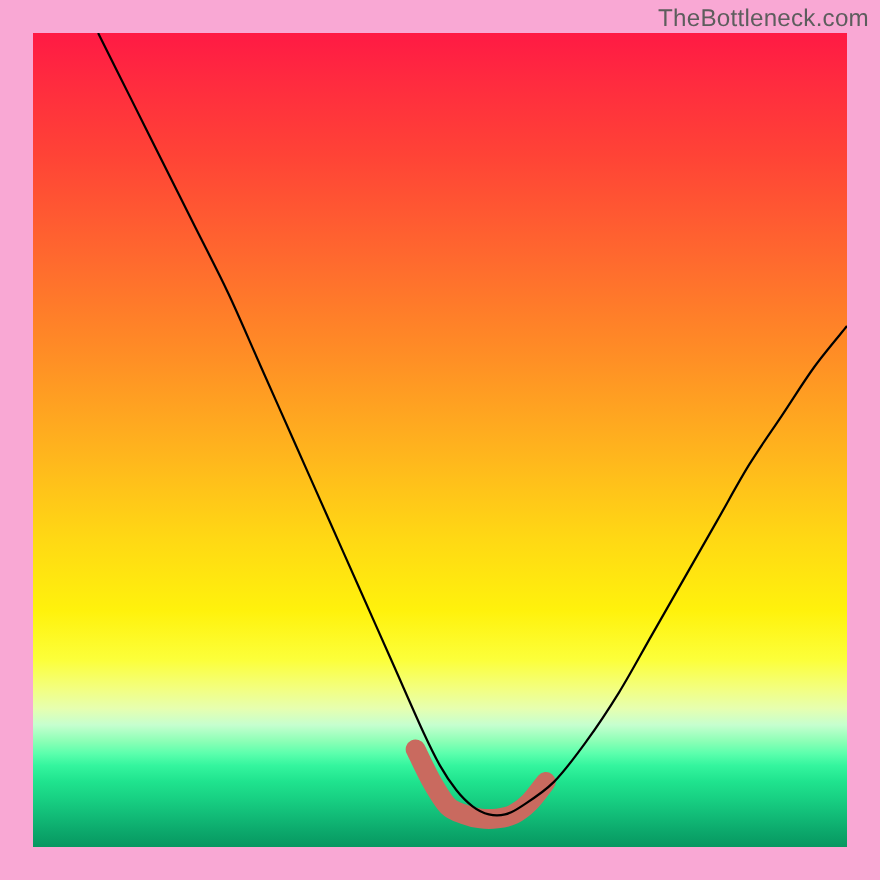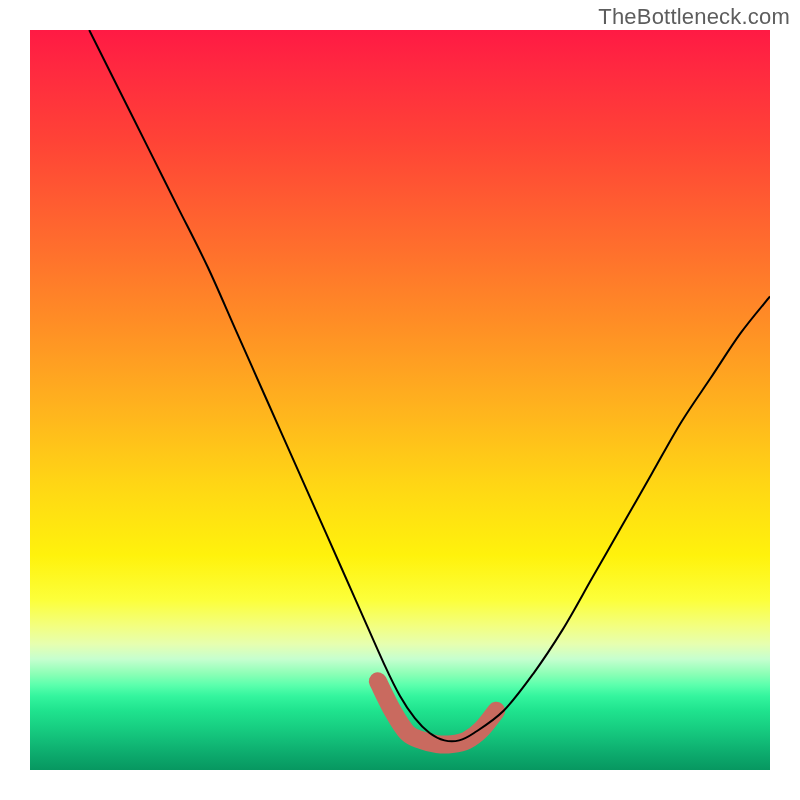--- a/index.html
+++ b/index.html
@@ -8,21 +8,21 @@
     width: 800px;
     height: 800px;
     background: #000;
     overflow: hidden;
     font-family: Arial, Helvetica, sans-serif;
   }
   .frame {
     position: absolute;
     left: 0; top: 0;
     width: 800px; height: 800px;
-    background: #ffffff;
+    background: #f9a8d4;
   }
   .plot {
     position: absolute;
     left: 30px;
     top: 30px;
     width: 740px;
     height: 740px;
     
     background: linear-gradient(to bottom,
       #ff1a44 0%,

